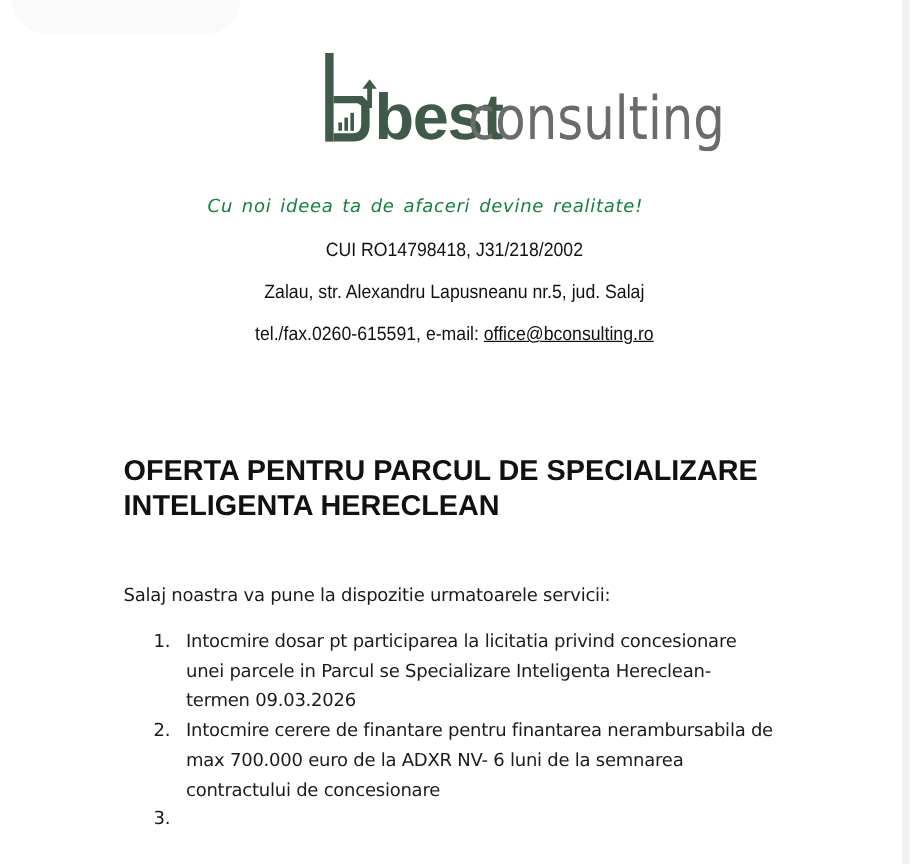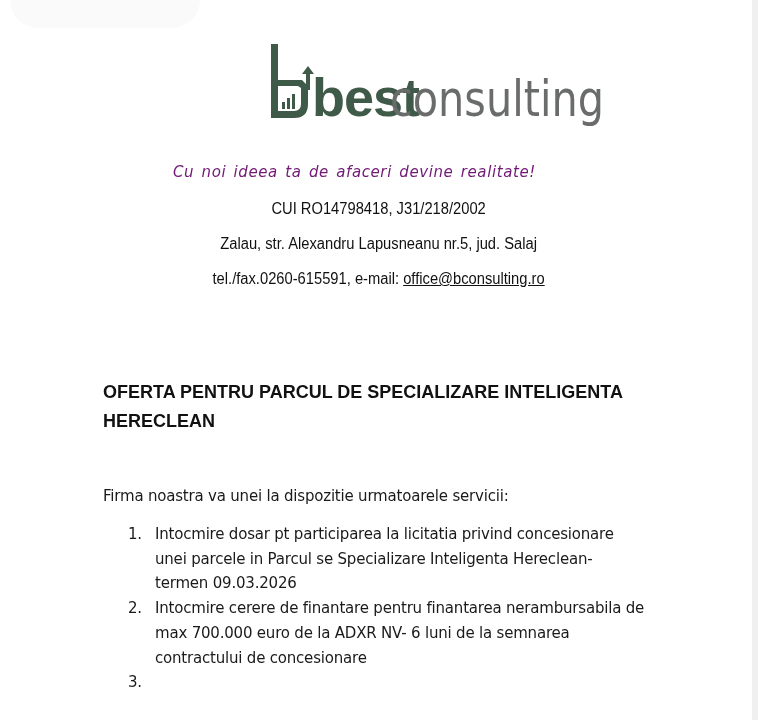--- a/index.html
+++ b/index.html
@@ -40,21 +40,21 @@
       width: 340px;
     }
     .logo svg { display: block; }
     .tagline {
       position: absolute;
       left: 173px;
       top: 163px;
       font-family: "DejaVu Sans", sans-serif;
       font-style: italic;
       font-size: 15px;
-      color: #701a75;
+      color: #15803d;
       letter-spacing: 0.6px;
       word-spacing: 2px;
       white-space: nowrap;
     }
     .info-line {
       position: absolute;
       left: 0;
       width: 758px;
       text-align: center;
       font-family: "Liberation Sans", sans-serif;
@@ -71,21 +71,21 @@
       color: #111;
       text-decoration: underline;
     }
     .doc-title {
       position: absolute;
       left: 103px;
       top: 378px;
       width: 560px;
       font-family: "Liberation Sans", sans-serif;
       font-weight: bold;
-      font-size: 18px;
+      font-size: 24px;
       line-height: 29px;
       color: #111;
     }
     .intro {
       position: absolute;
       left: 103px;
       top: 487px;
       font-family: "DejaVu Sans", sans-serif;
       font-size: 15px;
       color: #1a1a1a;
@@ -141,21 +141,21 @@
 <div class="tagline">Cu noi ideea ta de afaceri devine realitate!</div>
 
 <div class="info-line info-cui">CUI RO14798418, J31/218/2002</div>
 <div class="info-line info-address">Zalau, str. Alexandru Lapusneanu nr.5, jud. Salaj</div>
 <div class="info-line info-contact">
   <span>tel./fax.0260-615591, e-mail: </span><a class="email-link">office@bconsulting.ro</a>
 </div>
 
 <div class="doc-title">OFERTA PENTRU PARCUL DE SPECIALIZARE INTELIGENTA HERECLEAN</div>
 
-<div class="intro">Firma noastra va unei la dispozitie urmatoarele servicii:</div>
+<div class="intro">Salaj noastra va pune la dispozitie urmatoarele servicii:</div>
 
 <ol class="services">
   <li>
     <span class="num">1.</span>
     <span>Intocmire dosar pt participarea la licitatia privind concesionare unei parcele in Parcul se Specializare Inteligenta Hereclean- termen 09.03.2026</span>
   </li>
   <li>
     <span class="num">2.</span>
     <span>Intocmire cerere de finantare pentru finantarea nerambursabila de max 700.000 euro de la ADXR NV- 6 luni de la semnarea contractului de concesionare</span>
   </li>

